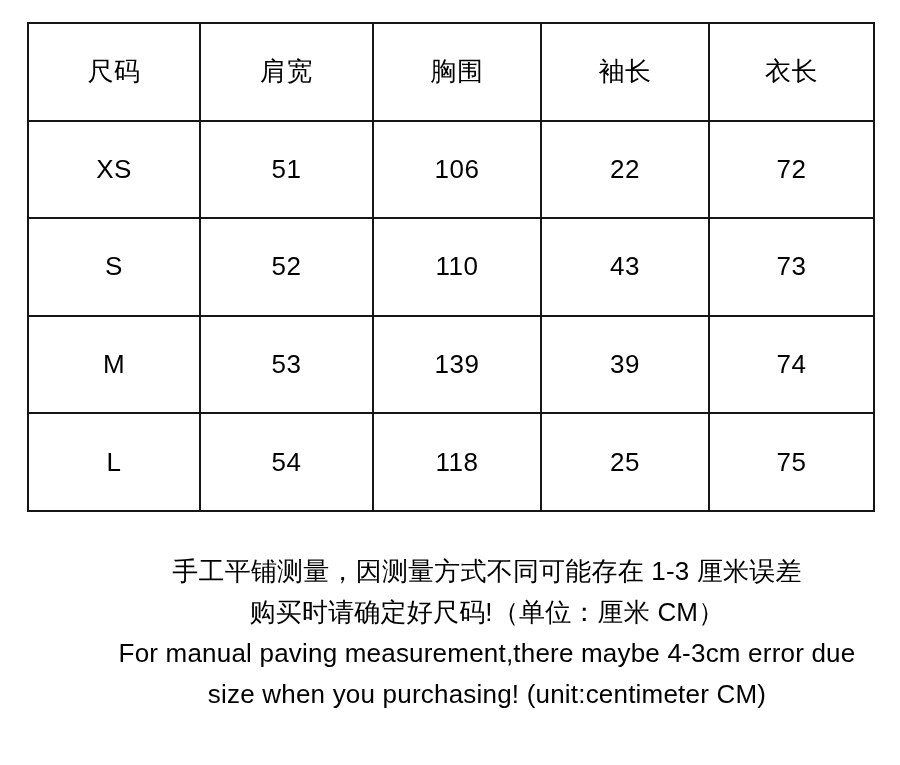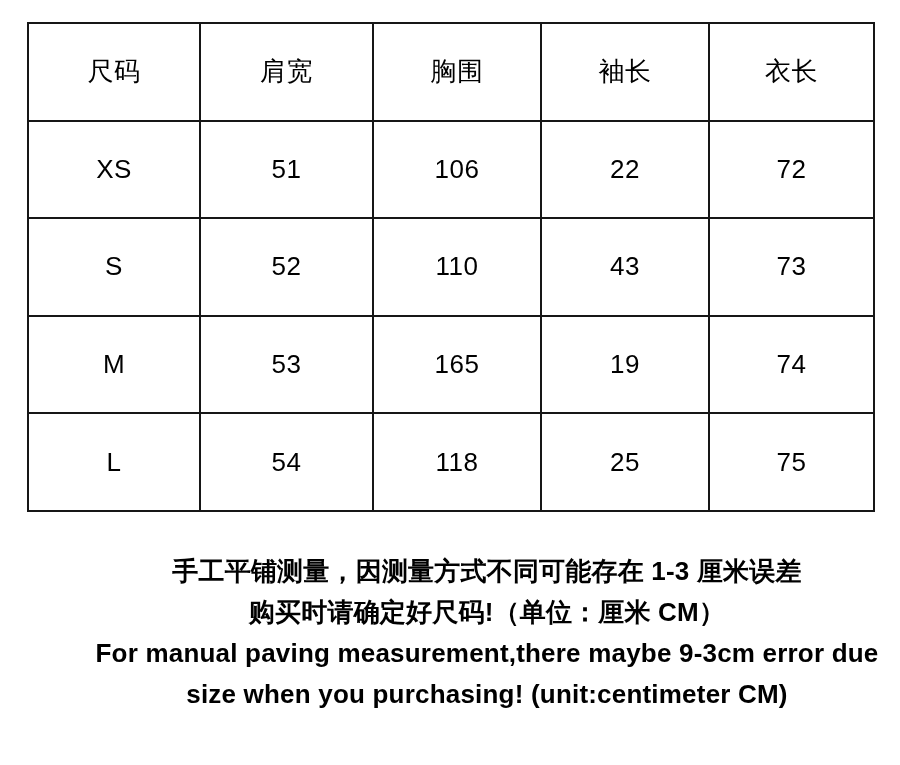--- a/index.html
+++ b/index.html
@@ -43,21 +43,20 @@
     box-sizing: border-box;
     padding-left: 74px;
     text-align: center;
     font-size: 26px;
     line-height: 41px;
     letter-spacing: 0.2px;
     white-space: nowrap;
   }
   .notes div {
     height: 41px;
-    font-weight: bold;
   }
 </style>
 </head>
 <body>
 
 <table class="size-table">
   <colgroup>
     <col style="width:172px">
     <col style="width:173px">
     <col style="width:168px">
@@ -82,32 +81,32 @@
     <tr>
       <td>S</td>
       <td>52</td>
       <td>110</td>
       <td>43</td>
       <td>73</td>
     </tr>
     <tr>
       <td>M</td>
       <td>53</td>
-      <td>165</td>
-      <td>19</td>
+      <td>139</td>
+      <td>39</td>
       <td>74</td>
     </tr>
     <tr>
       <td>L</td>
       <td>54</td>
       <td>118</td>
       <td>25</td>
       <td>75</td>
     </tr>
   </tbody>
 </table>
 
 <div class="notes">
   <div>手工平铺测量，因测量方式不同可能存在 1-3 厘米误差</div>
   <div>购买时请确定好尺码!（单位：厘米 CM）</div>
-  <div>For manual paving measurement,there maybe 9-3cm error due</div>
+  <div>For manual paving measurement,there maybe 4-3cm error due</div>
   <div>size when you purchasing! (unit:centimeter CM)</div>
 </div>
 
 </body></html>

